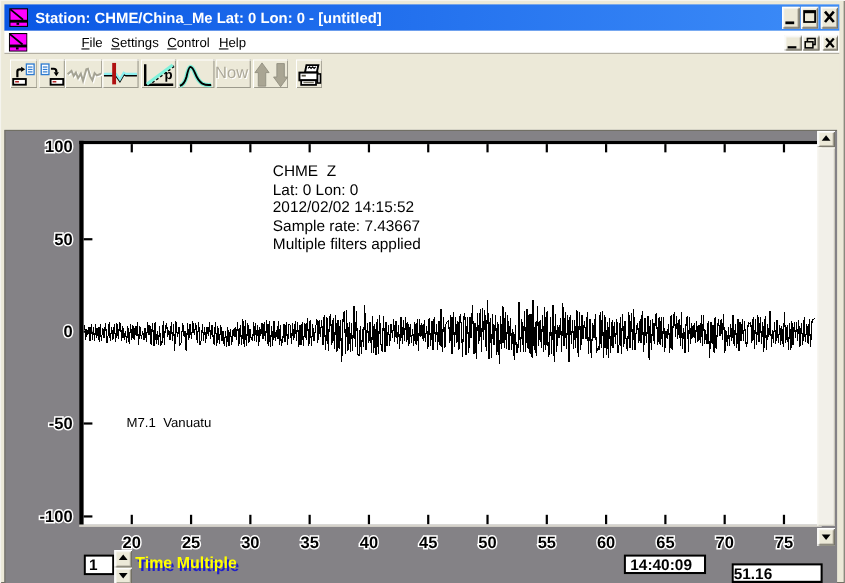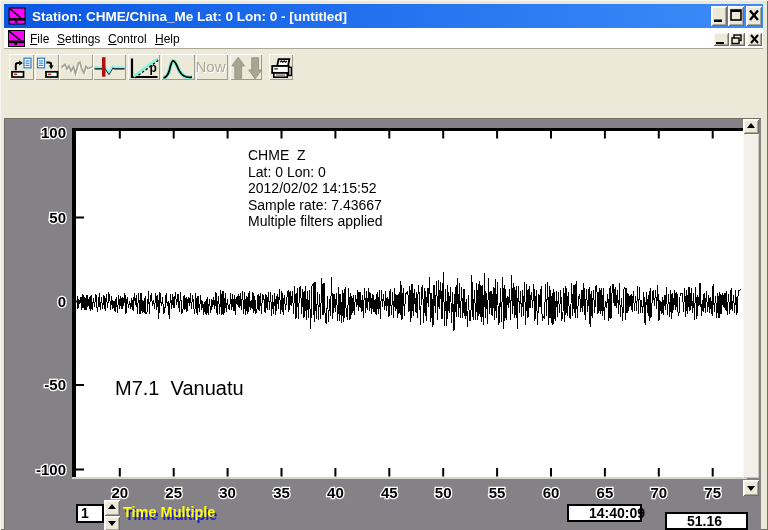--- a/index.html
+++ b/index.html
@@ -7,41 +7,41 @@
   background:#ECE9D8;
   box-shadow: inset 1px 1px 0 #f5f4ee, inset -1px -1px 0 #716F64;
 }
 .abs { position:absolute; }
 .titlebar { left:4px; top:4px; width:759px; height:24px;
   background:linear-gradient(to right,#0A57E4,#3D8CF8); }
 .titletxt { position:absolute; left:28px; top:5px; color:#fff;
   font-size:13.5px; font-weight:bold; white-space:pre; }
 .menubar { left:4px; top:28px; width:759px; height:21px; background:#ffffff;
   border-bottom:1px solid #ACA899; }
-.menuitem { position:absolute; top:4px; font-size:12px; color:#000; }
+.menuitem { position:absolute; top:4px; font-size:12px; color:#000;margin-left:44px; }
 .toolbar { left:4px; top:50px; width:759px; height:36px; background:#ECE9D8; }
 .tbtn { position:absolute; top:4px; height:26px; background:#ECE9D8;
   box-shadow: inset 1px 1px 0 #ffffff, inset -1px -1px 0 #9c9a8c; }
 .cbtn { position:absolute; background:#ECE9D8;
   box-shadow: inset 1px 1px 0 #ffffff, inset -1px -1px 0 #716F64,
     inset 2px 2px 0 #f6f5f0, inset -2px -2px 0 #ACA899; }
 .mdi { left:4px; top:86px; width:757px; height:438px; background:#848286;
   box-shadow: inset 1px 1px 0 #716F64; margin-top: 32px; }
 .plot { position:absolute; left:68px; top:10px; width:675px; height:348.5px;
   background:#ffffff; border-left:4px solid #000; border-top:3px solid #000; }
 .plotbottom { position:absolute; left:68px; top:358.5px; width:675px; height:2.5px;
   background:#D6D3CB; }
 .backbtn { position:absolute; left:90px; top:31px; width:60px; height:28px;
   background:#ECE9D8; color:#000; font-size:15px; font-weight:bold;
   text-align:center; line-height:27px;
   box-shadow: inset 1px 1px 0 #ffffff, inset -1px -1px 0 #716F64,
     inset 2px 2px 0 #f6f5f0, inset -2px -2px 0 #ACA899; }
 .info { position:absolute; left:244px; top:29px; font-size:14px; font-weight:normal;
   line-height:16.6px; color:#000; white-space:pre; }
-.quake { position:absolute; left:111px; top:258.5px; font-size:20px; color:#000;
+.quake { position:absolute; left:111px; top:258.5px; font-size:12px; color:#000;
   white-space:pre; }
 .sb-track { position:absolute; left:739px; top:15.5px; width:16px; height:344.5px;
   background:#F2F0E9;
   box-shadow: inset 1px 1px 0 #f8f7f2, inset -1px -1px 0 #c9c6ba; }
 .sbbtn { position:absolute; left:739px; width:16px; background:#ECE9D8;
   box-shadow: inset 1px 1px 0 #ffffff, inset -1px -1px 0 #716F64,
     inset 2px 2px 0 #f6f5f0, inset -2px -2px 0 #ACA899; }
 .whitebox { position:absolute; background:#fff; border:2px solid #000;
   font-size:14px; font-weight:bold; color:#000; }
 .spinbtn { position:absolute; left:100px; width:16px; height:15.5px; background:#ECE9D8;
@@ -260,16 +260,16 @@
       <svg width="16" height="15">
           <path d="M8 4 L12 9 L4 9 Z" fill="#000"></path>
         </svg>
     </div>
     <div class="spinbtn" style="top:397.5px">
       <svg width="16" height="15">
           <path d="M4 5 L12 5 L8 10 Z" fill="#000"></path>
         </svg>
     </div>
     <div class="texp">Time Multiple</div>
-    <div class="whitebox" style="left:563px;top:386px;width:75px;height:18px;line-height:14px;padding-left:20px">14:40:09</div>
-    <div class="whitebox" style="left:661px;top:394px;width:83px;height:18px;line-height:14px;padding-left:20px">51.16</div>
+    <div class="whitebox" style="left:563px;top:386px;width:75px;height:18px;line-height:14px;padding-left:4px">14:40:09</div>
+    <div class="whitebox" style="left:661px;top:394px;width:83px;height:18px;line-height:14px;padding-left:0">51.16</div>
   </div>
 </div>
 
 </body></html>

